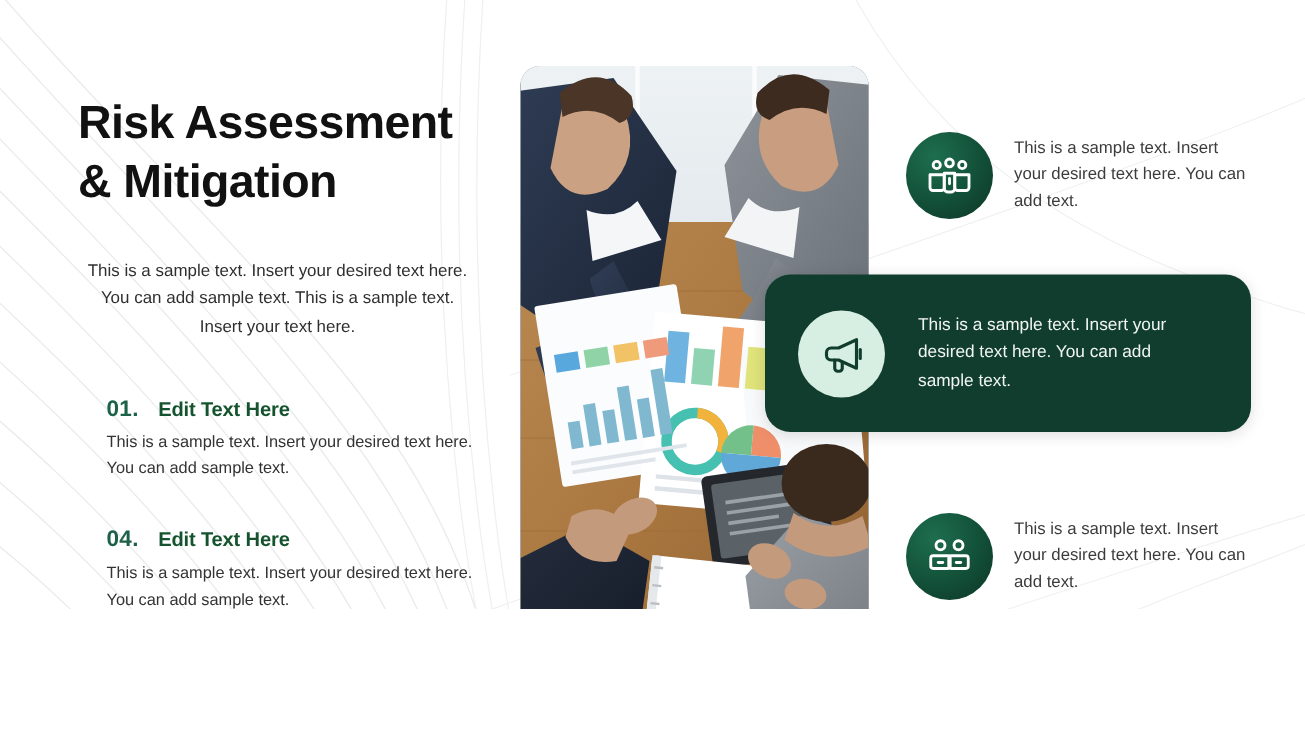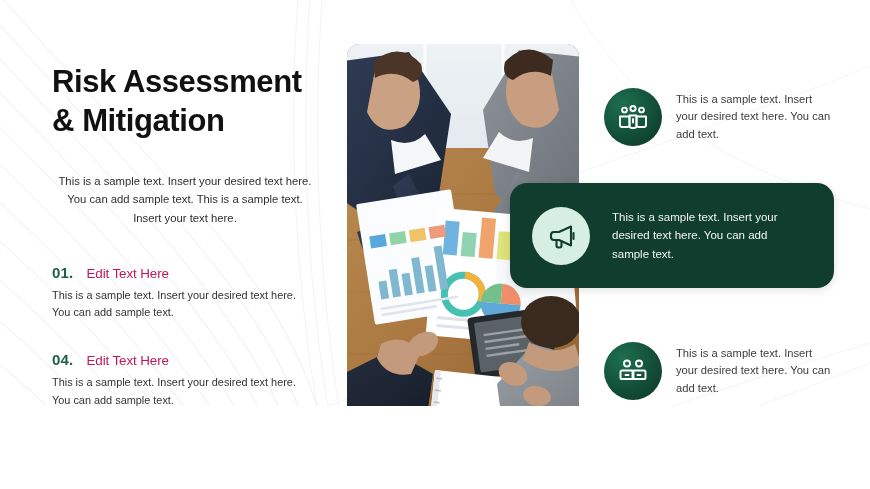--- a/index.html
+++ b/index.html
@@ -49,36 +49,36 @@
     text-align: center;
     width: 258px;
   }
 
   .numbered-list {
     position: absolute;
     left: 52px;
     top: 264px;
     width: 272px;
   }
-  .num-item { margin-bottom: 30px; }
+  .num-item { margin-bottom: 30px; margin-left: 19px; }
   .num-head {
     display: flex;
     align-items: baseline;
     gap: 13px;
   }
   .num-index {
     font-size: 15px;
     font-weight: bold;
     color: #1d6148;
     letter-spacing: 0.2px;
   }
   .num-title {
     font-size: 13.4px;
-    font-weight: normal;
-    color: #be185d;
+    font-weight: bold;
+    color: #14532d;
     letter-spacing: -0.1px;
   }
   .num-body {
     margin: 6px 0 0 0;
     font-size: 10.9px;
     line-height: 1.58;
     color: #333333;
     width: 248px;
   }
 

